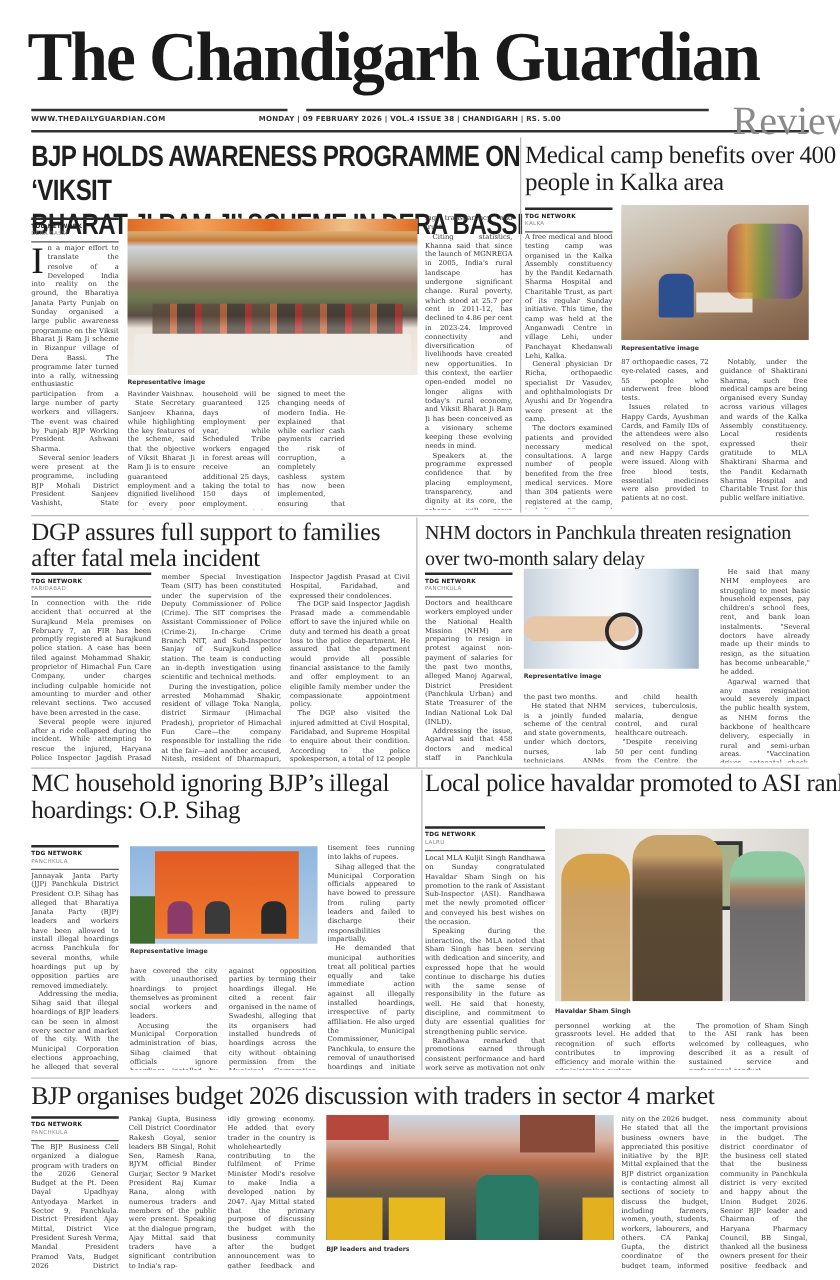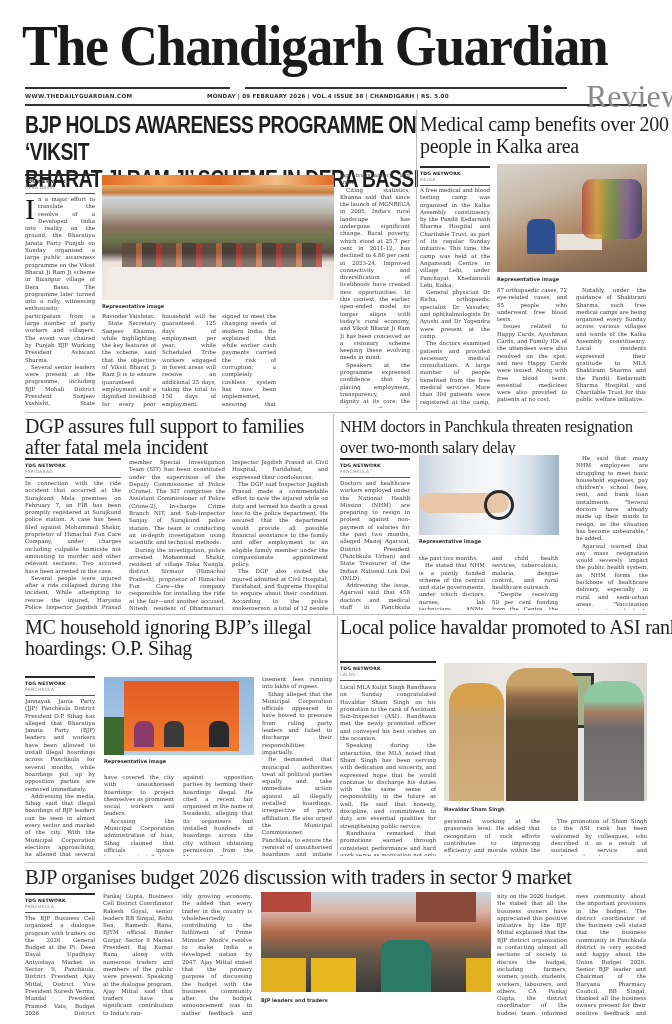--- a/index.html
+++ b/index.html
@@ -93,21 +93,21 @@
   <div class="col" style="left:340px; top:172px; width:70px; height:236px;">
     <p class="first">ing transparency and trust.</p>
     <p>Citing statistics, Khanna said that since the launch of MGNREGA in 2005, India's rural landscape has undergone significant change. Rural poverty, which stood at 25.7 per cent in 2011-12, has declined to 4.86 per cent in 2023-24. Improved connectivity and diversification of livelihoods have created new opportunities. In this context, the earlier open-ended model no longer aligns with today's rural economy, and Viksit Bharat Ji Ram Ji has been conceived as a visionary scheme keeping these evolving needs in mind.</p>
     <p>Speakers at the programme expressed confidence that by placing employment, transparency, and dignity at its core, the scheme will prove decisive in transforming rural India and achieving the goal of a Developed India.</p>
   </div>
 </div>
 
 <div class="vrule" style="left:416px; top:110px; height:300px;"></div>
 
 <div>
-  <div class="hl-serif" style="left:420px; top:113px; width:250px; font-size:20px; line-height:22px;">Medical camp benefits over 200 people in Kalka area</div>
+  <div class="hl-serif" style="left:420px; top:113px; width:250px; font-size:20px; line-height:22px;">Medical camp benefits over 400 people in Kalka area</div>
 
   <div class="byline" style="left:420px; top:166px; width:70px;">
     <div class="bar"></div>
     <div class="agency">TDG NETWORK</div>
     <div class="loc">KALKA</div>
   </div>
   <div class="col" style="left:420px; top:187px; width:70px; height:220px;">
     <p class="first">A free medical and blood testing camp was organised in the Kalka Assembly constituency by the Pandit Kedarnath Sharma Hospital and Charitable Trust, as part of its regular Sunday initiative. This time, the camp was held at the Anganwadi Centre in village Lehi, under Panchayat Khedanwali Lehi, Kalka.</p>
     <p>General physician Dr Richa, orthopaedic specialist Dr Vasudev, and ophthalmologists Dr Ayushi and Dr Yogendra were present at the camp.</p>
     <p>The doctors examined patients and provided necessary medical consultations. A large number of people benefited from the free medical services. More than 304 patients were registered at the camp, including 90 general medicine cases,</p>
@@ -257,21 +257,21 @@
     <p class="first">personnel working at the grassroots level. He added that recognition of such efforts contributes to improving efficiency and morale within the administrative system.</p>
   </div>
   <div class="col" style="left:551px; top:818px; width:96px; height:38px;">
     <p>The promotion of Sham Singh to the ASI rank has been welcomed by colleagues, who described it as a result of sustained service and professional conduct</p>
   </div>
 </div>
 
 <div class="hrule" style="left:25px; top:862px; width:622px;"></div>
 
 <div>
-  <div class="hl-serif" style="left:25px; top:866px; width:640px; font-size:20.5px; line-height:22px; white-space:nowrap;">BJP organises budget 2026 discussion with traders in sector 9 market</div>
+  <div class="hl-serif" style="left:25px; top:866px; width:640px; font-size:20.5px; line-height:22px; white-space:nowrap;">BJP organises budget 2026 discussion with traders in sector 4 market</div>
 
   <div class="byline" style="left:25px; top:893px; width:70px;">
     <div class="bar"></div>
     <div class="agency">TDG NETWORK</div>
     <div class="loc">PANCHKULA</div>
   </div>
   <div class="col" style="left:25px; top:915px; width:70px; height:100px;">
     <p class="first">The BJP Business Cell organized a dialogue program with traders on the 2026 General Budget at the Pt. Deen Dayal Upadhyay Antyodaya Market in Sector 9, Panchkula. District President Ajay Mittal, District Vice President Suresh Verma, Mandal President Pramod Vats, Budget 2026 District Coordinator CA</p>
   </div>
   <div class="col" style="left:103px; top:893px; width:70px; height:122px;">

